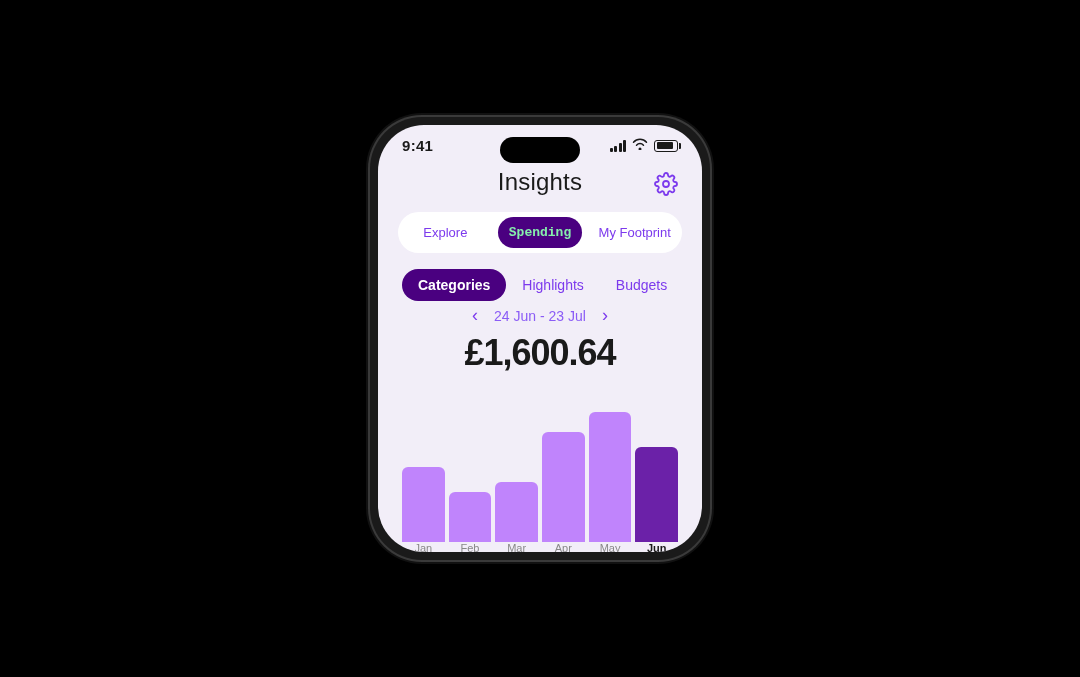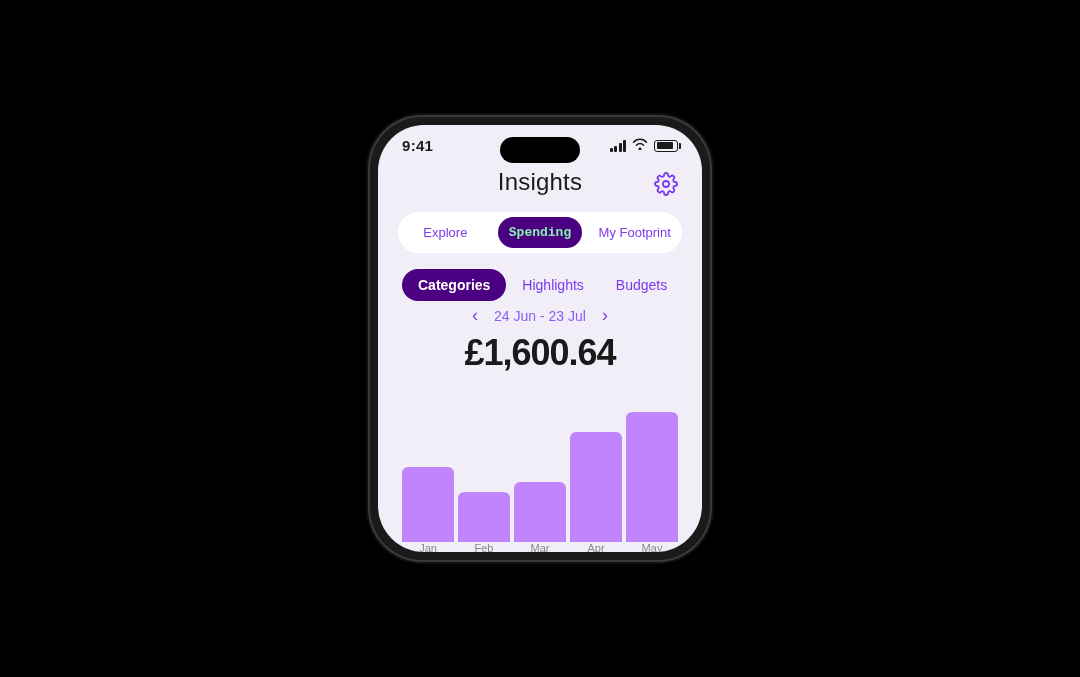--- a/index.html
+++ b/index.html
@@ -378,18 +378,22 @@
               <div class="bar-label">Mar</div>
             </div>
             <div class="bar-col">
               <div class="bar" style="height: 110px;"></div>
               <div class="bar-label">Apr</div>
             </div>
             <div class="bar-col">
               <div class="bar" style="height: 130px;"></div>
               <div class="bar-label">May</div>
             </div>
+            <div class="bar-col">
+              <div class="bar active" style="height: 95px;"></div>
+              <div class="bar-label active">Jun</div>
+            </div>
           </div>
       </div>
 
     </div>
   </div>
 </div>
 
 </body></html>

